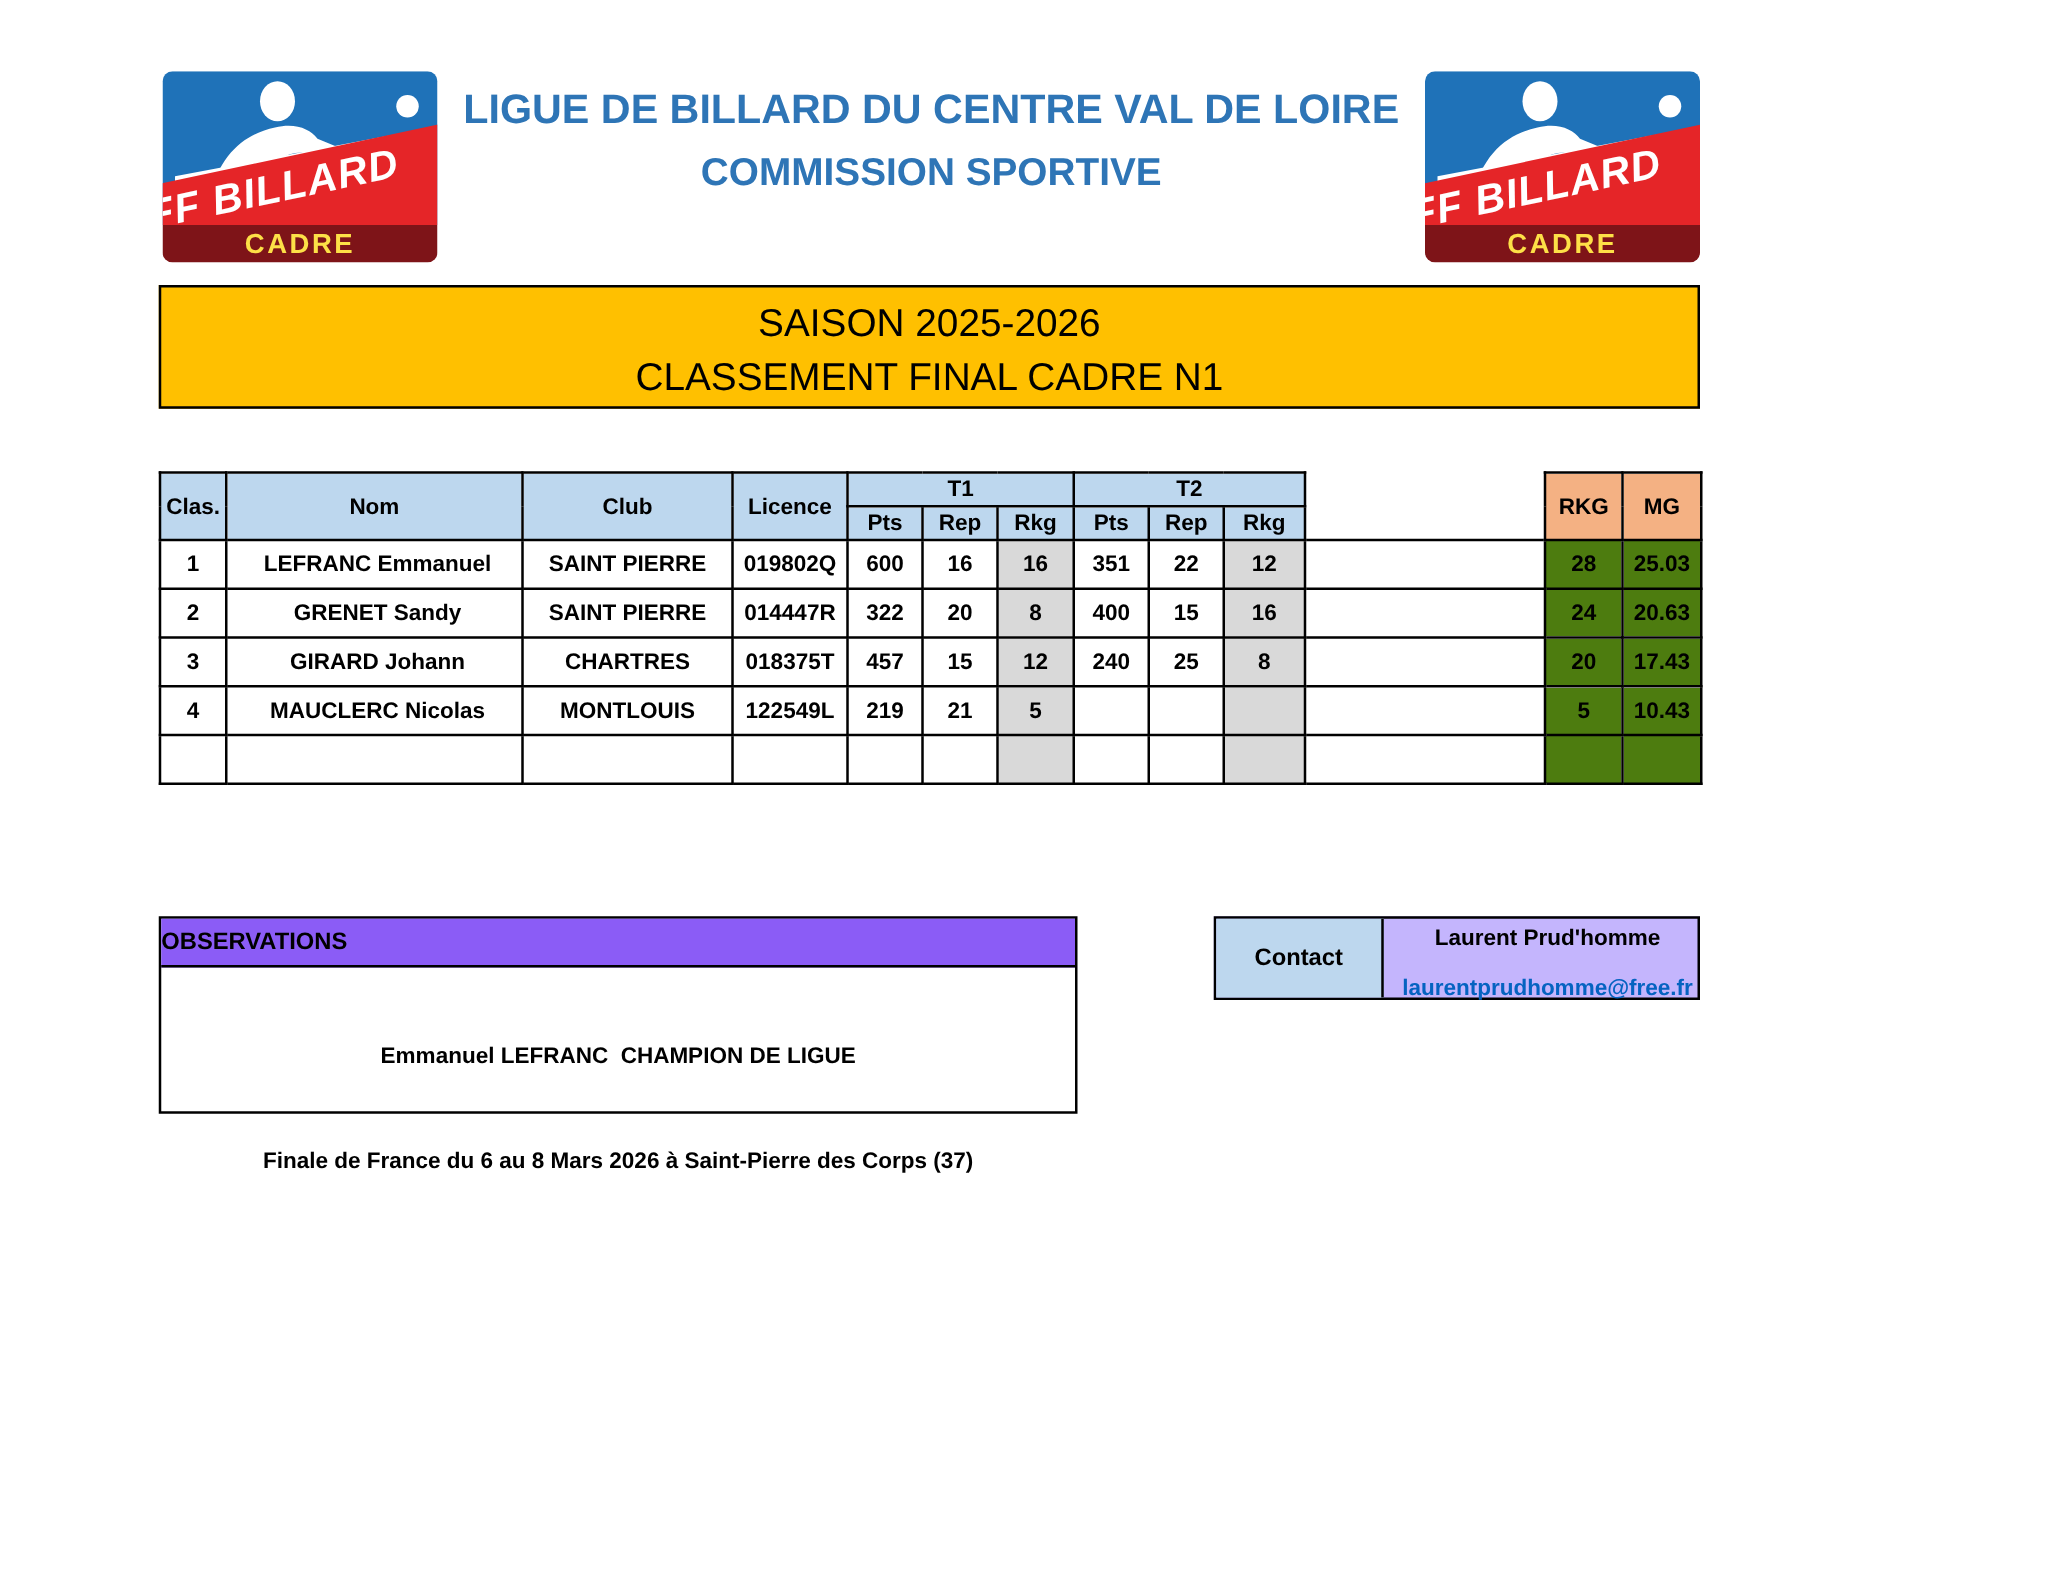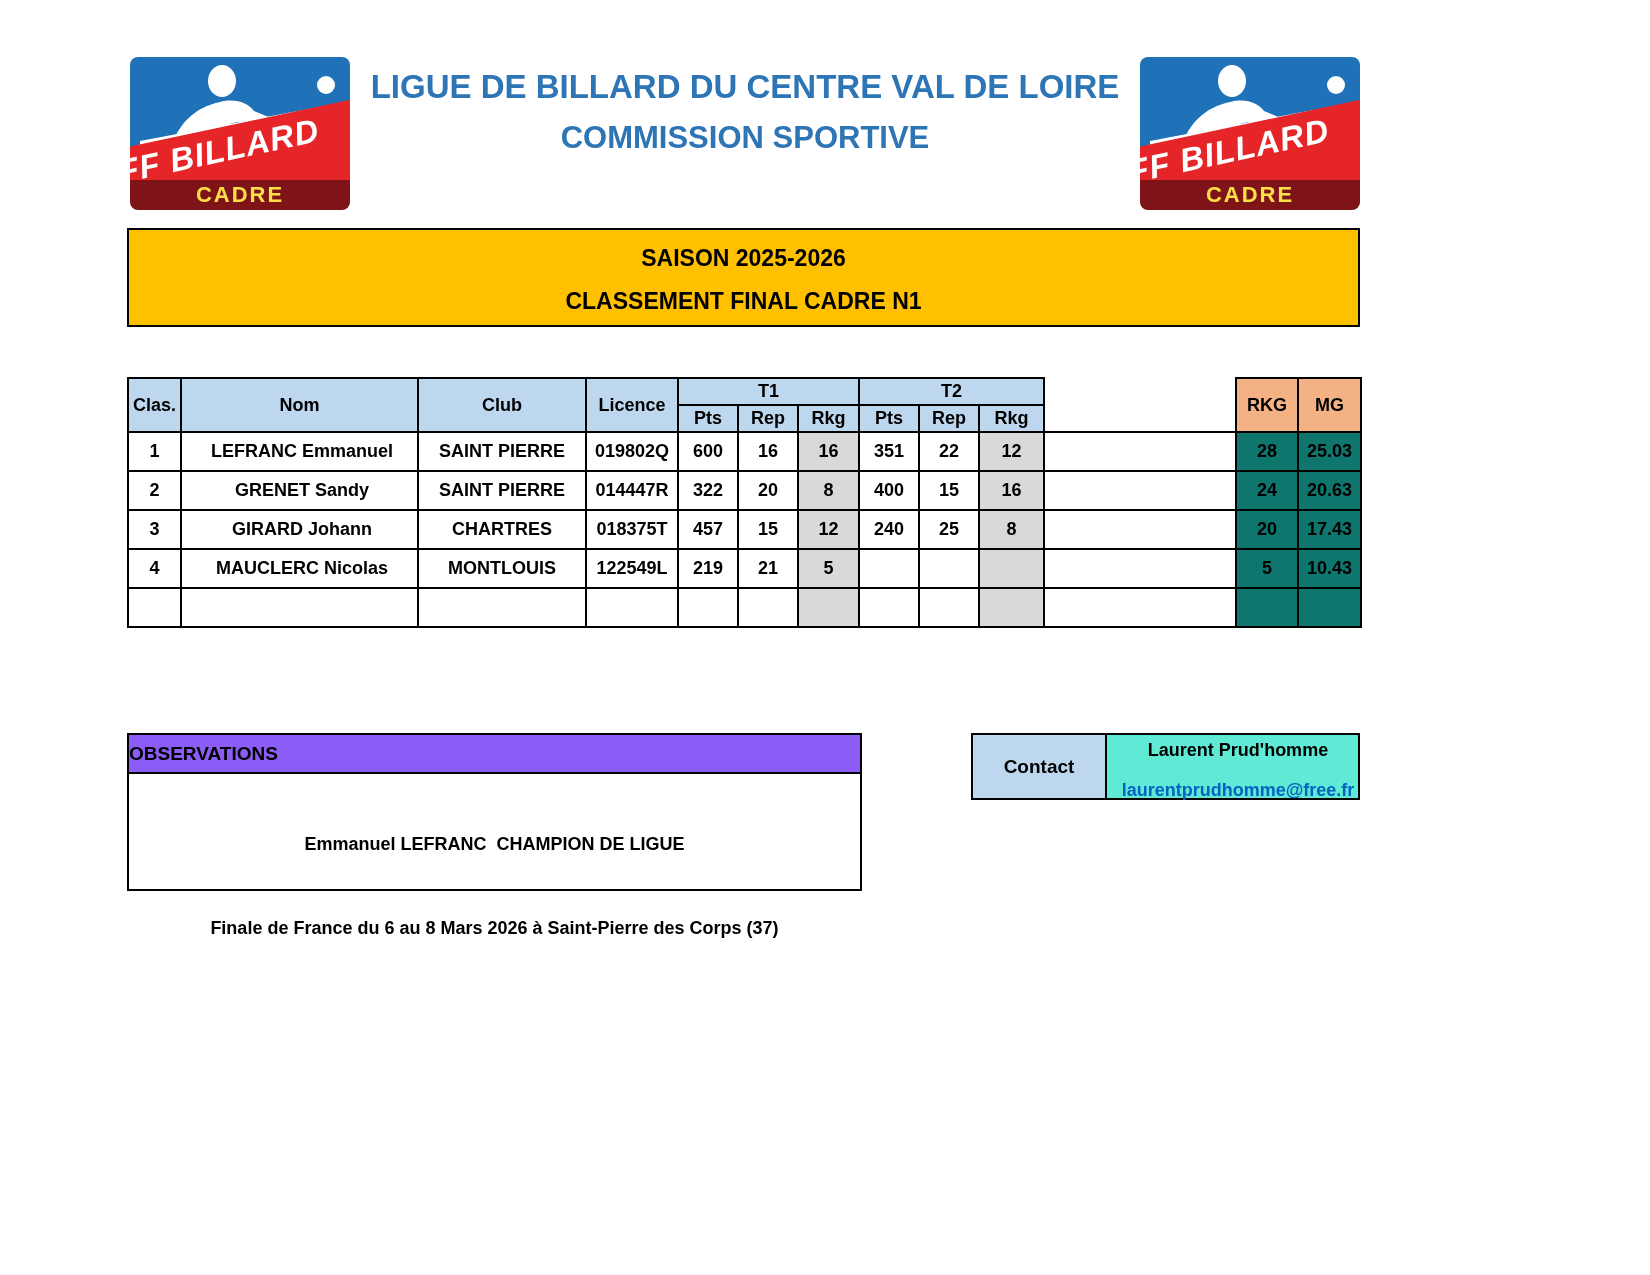--- a/index.html
+++ b/index.html
@@ -30,34 +30,34 @@
   
   .titles { position:absolute; left:360px; top:64px; width:770px; text-align:center;
             color:#2E75B6; font-weight:bold; }
   .title1 { font-size:33px; line-height:46px; }
   .title2 { font-size:31px; line-height:56px; }
 
   
   .banner {
     position:absolute; left:127px; top:228px; width:1233px; height:99px;
     background:#FFC000; border:2px solid #000; box-sizing:border-box;
-    text-align:center; font-weight:bold; font-size:23px; padding-top:7px; line-height:43px;
+    text-align:center; font-weight:normal; font-size:31px; padding-top:7px; line-height:43px;
   }
 
   
   .rank-table-wrap { position:absolute; left:127px; top:377px; }
   table.rank { border-collapse:collapse; table-layout:fixed; }
   table.rank td, table.rank th {
     border:2px solid #000; font-weight:bold; font-size:18px; text-align:center;
     padding:0; overflow:hidden; white-space:nowrap;
   }
   tr.hr { height:27px; } tr.dr { height:39px; }
   .hblue  { background:#BDD7EE; }
   .orange { background:#F4B183; }
-  .peach  { background:#0f766e; }
+  .peach  { background:#4d7c0f; }
   .gray   { background:#D9D9D9; }
   .nb     { border:none !important; background:#fff; }
   .nom-cell { text-align:right; padding-left:5px !important; }
 
   
   .obs {
     position:absolute; left:127px; top:733px; width:735px;
     border:2px solid #000; box-sizing:border-box; background:#fff;
   }
   .obs-head {
@@ -65,21 +65,21 @@
     font-size:19px; line-height:37px; border-bottom:2px solid #000;
   }
   .obs-body {
     height:115px; text-align:center; font-weight:bold; font-size:18px;
     box-sizing:border-box; line-height:28px; white-space:pre-wrap;
   }
 
   
   .contact {
     position:absolute; left:971px; top:733px; width:389px; height:67px;
-    border:2px solid #000; box-sizing:border-box; display:flex; background:#5eead4;
+    border:2px solid #000; box-sizing:border-box; display:flex; background:#c4b5fd;
   }
   .contact-label {
     width:132px; background:#BDD7EE; border-right:2px solid #000;
     display:flex; align-items:center; justify-content:center;
     font-weight:bold; font-size:19px;
   }
   .contact-right { flex:1; text-align:center; font-weight:bold; font-size:18px; padding-top:5px;padding-left:11px; }
   .contact-email { color:#0563C1; cursor:pointer; display:inline-block; margin-top:19px; }
 </style>
 </head>

